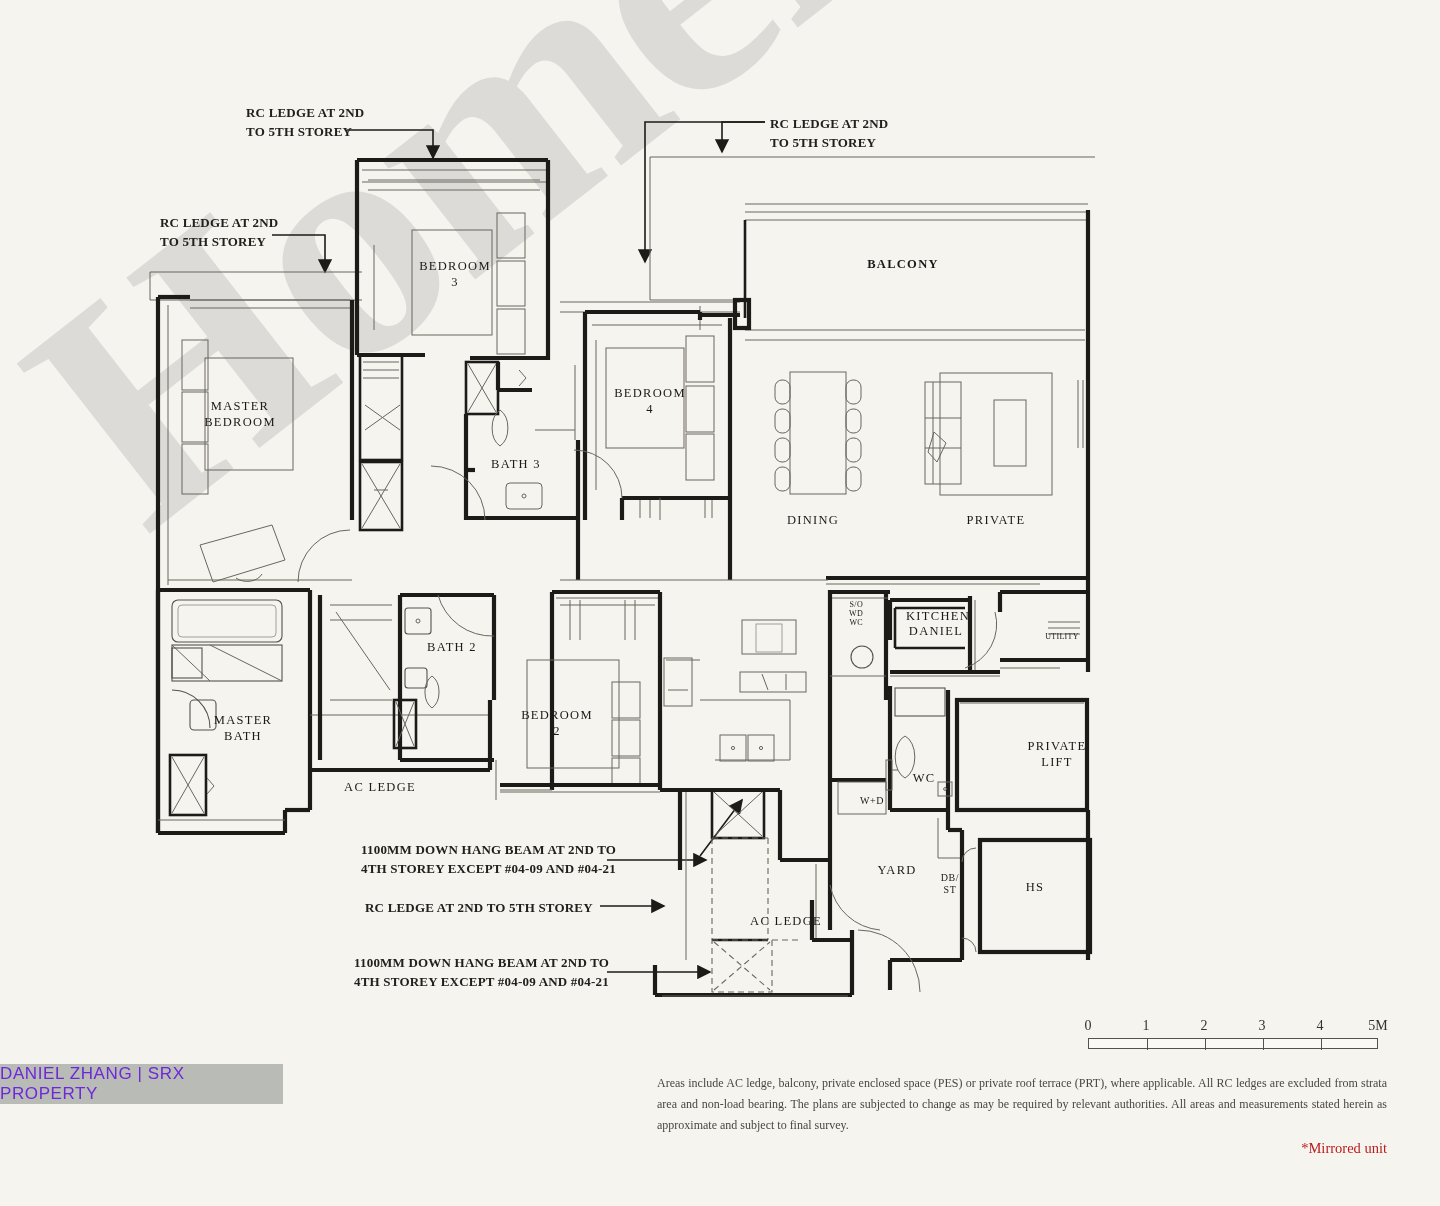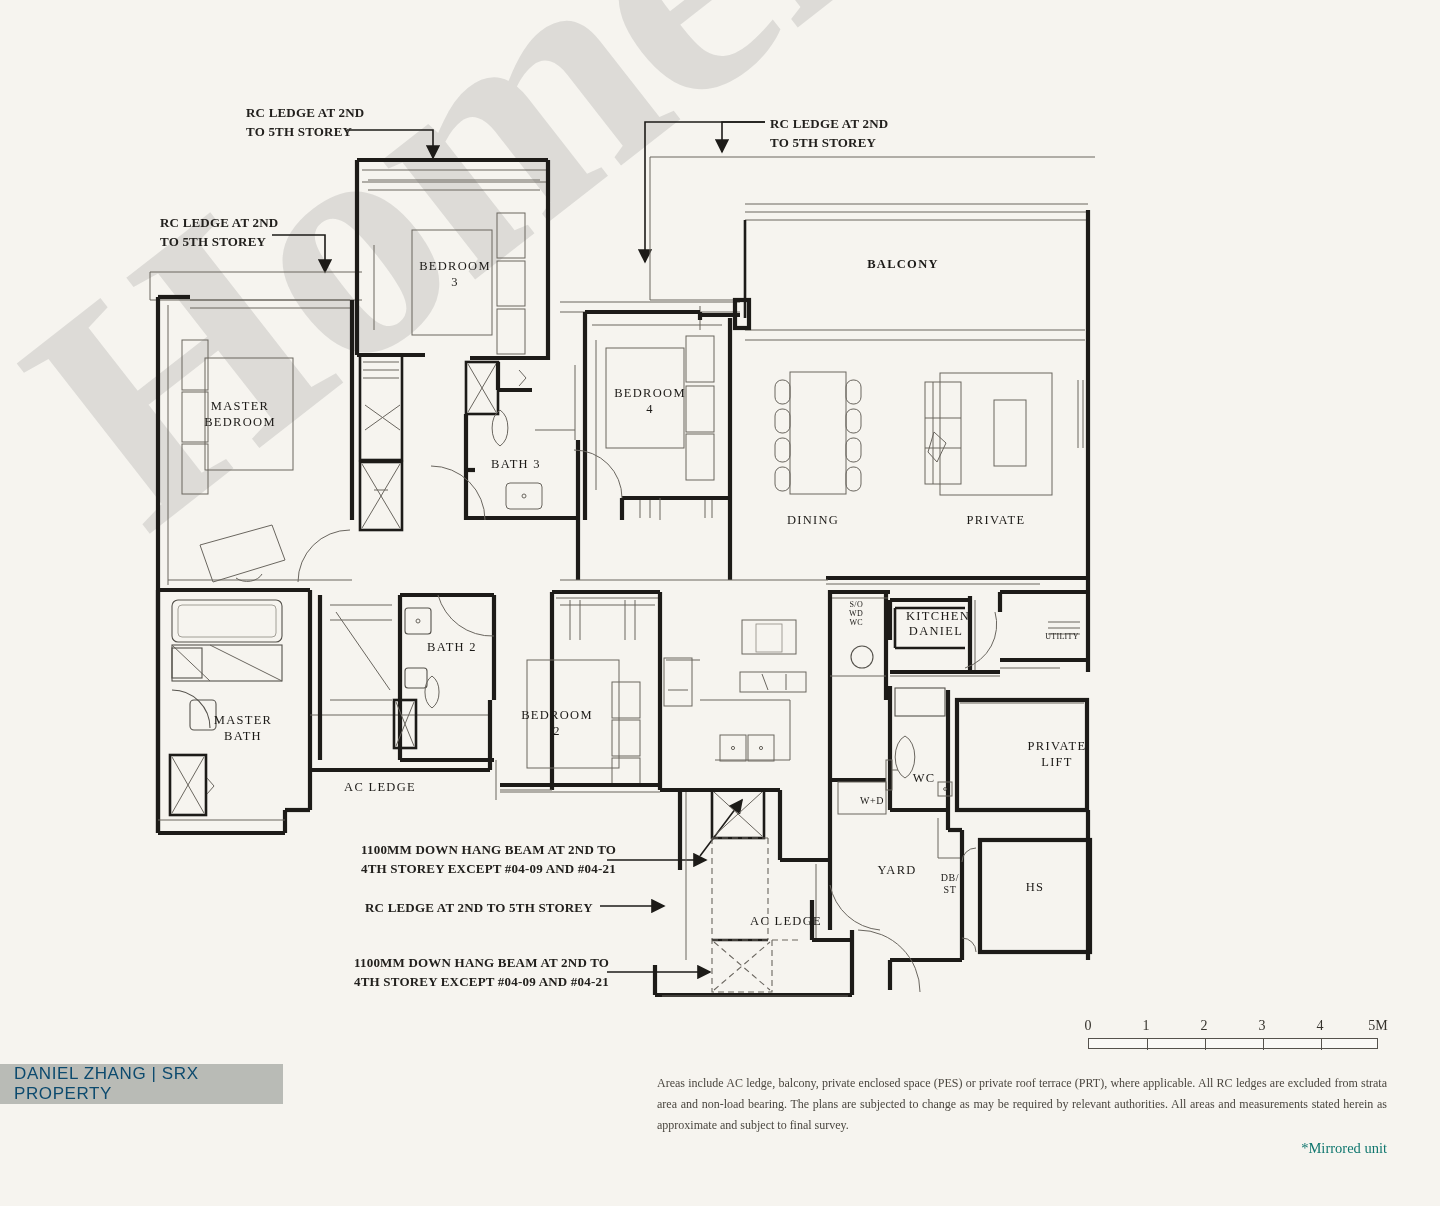--- a/index.html
+++ b/index.html
@@ -28,45 +28,44 @@
     pointer-events:none;
     user-select:none;
   }
 
   
   .srx-tag{
     position:absolute;
     left:0px; top:1064px;
     width:283px;height:40px;
     background:#b9bbb6;
-    color:#0c4a6e;
+    color:#6d28d9;
     font-family:"Liberation Sans", sans-serif;
     font-size:17px;
     letter-spacing:.6px;
     display:flex;align-items:center;
-    padding-left:14px;
     box-sizing:border-box;
   }
 
   
   .disclaimer{
     position:absolute;
     left:657px; top:1073px;
     width:730px;
     font-size:12px;
     line-height:21px;
     color:#4a463f;
     text-align:justify;
   }
   .mirrored{
     position:absolute;
     left:657px; top:1140px;
     width:730px;
     font-size:14.5px;
-    color:#0f766e;
+    color:#b91c1c;
     text-align:right;
   }
 
   
   .scalewrap{position:absolute;left:1088px;top:1018px;width:300px;height:40px;}
   .scale-nums{position:relative;height:18px;}
   .scale-nums span{
     position:absolute;top:0;font-size:14px;color:#35322c;
     transform:translateX(-50%);
   }

